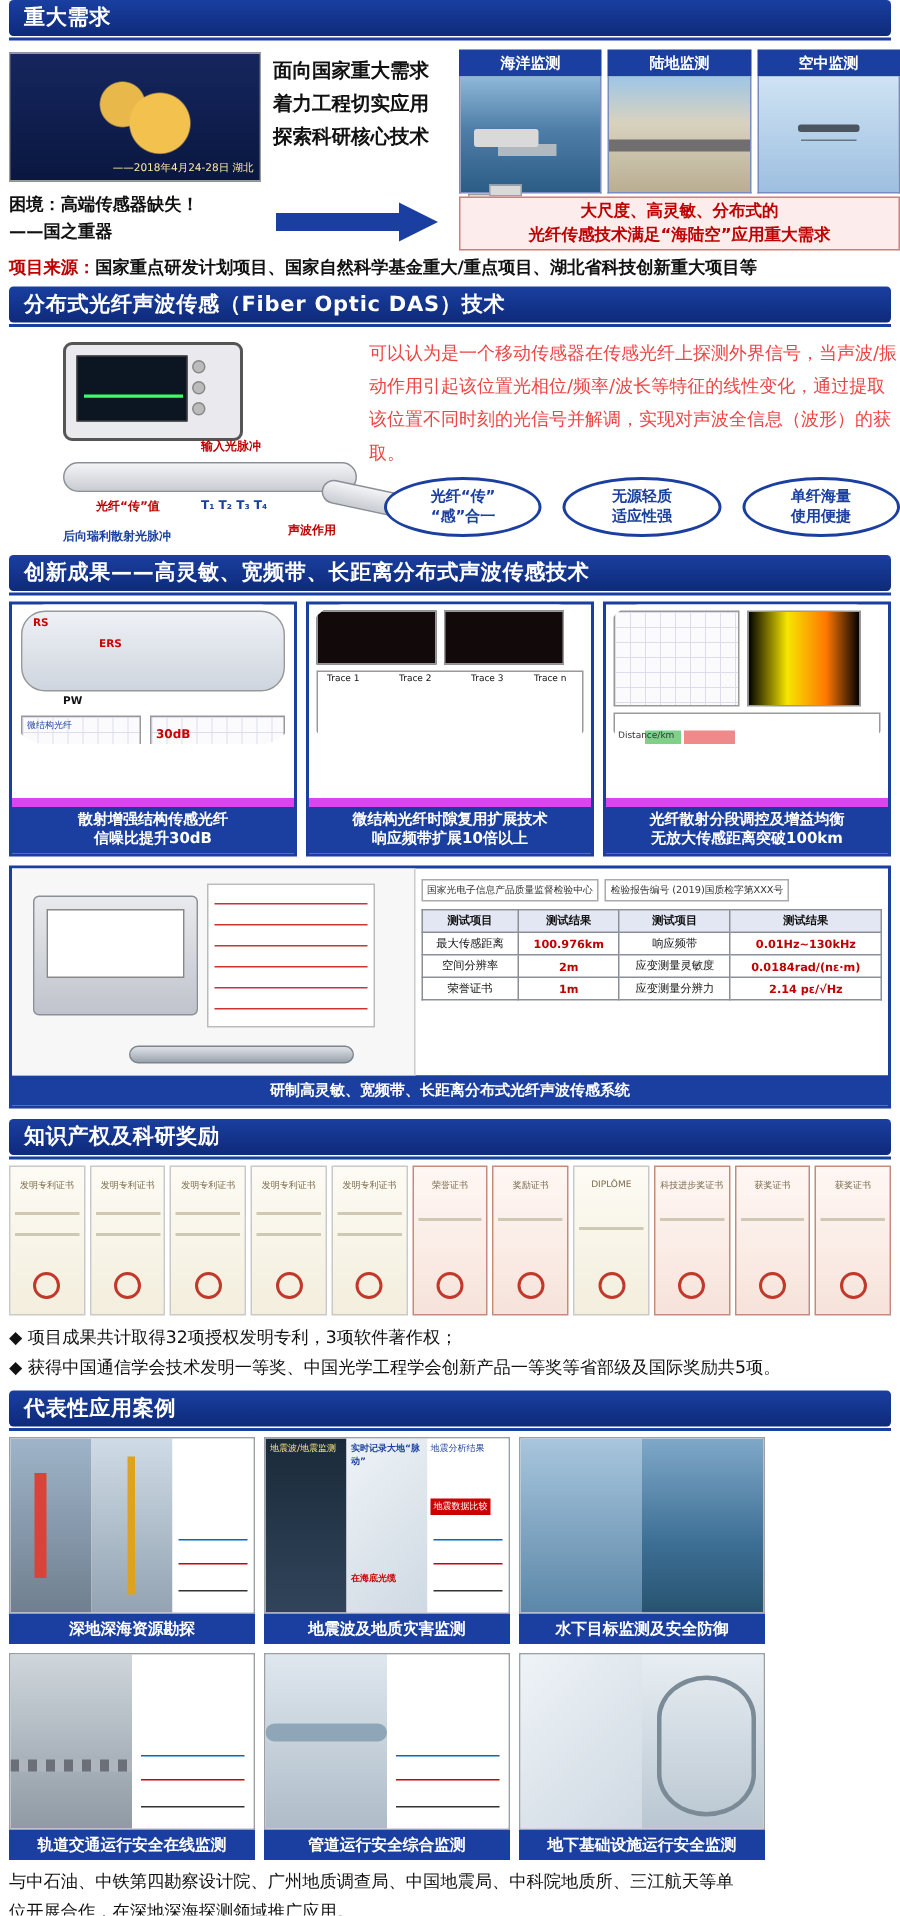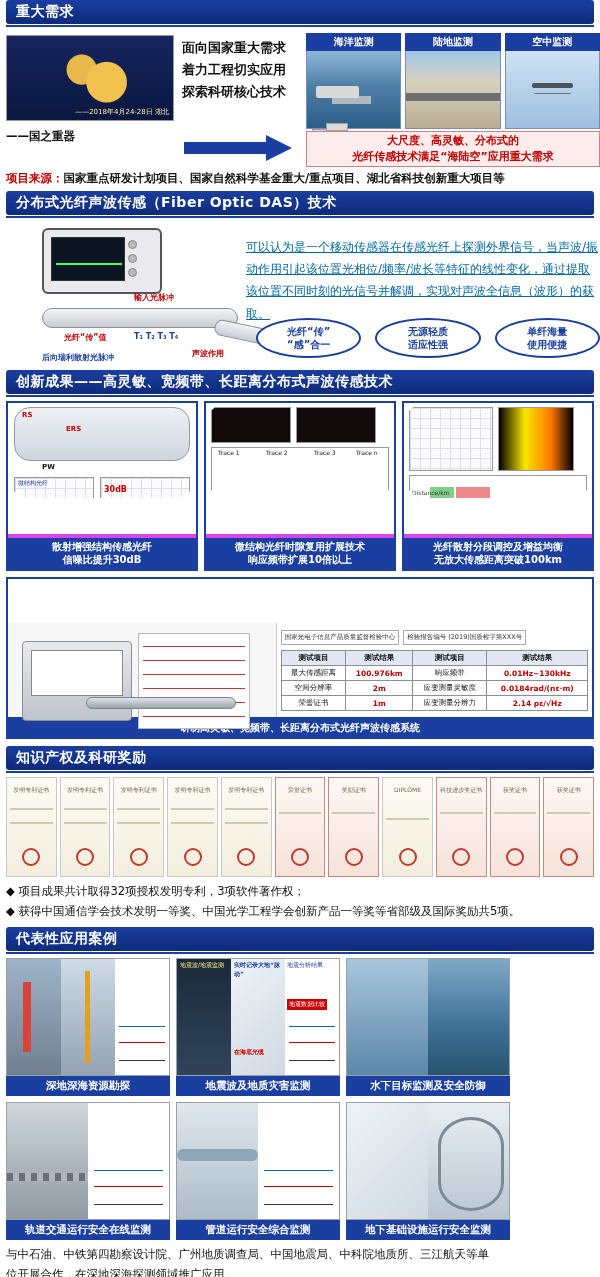--- a/index.html
+++ b/index.html
@@ -106,44 +106,44 @@
     background:linear-gradient(180deg,#f3f4f6,#c9ccd2); border:1px solid #8a8f98;
     border-radius:10px;
   }
   .fiber .tip {
     position:absolute; left:188px; top:28px; width:56px; height:16px;
     background:linear-gradient(180deg,#f3f4f6,#c9ccd2); border:1px solid #8a8f98;
     border-radius:8px; transform:rotate(12deg);
   }
   .fiber .lbl { position:absolute; font-size:8px; font-weight:bold; color:#c00000; }
   .fiber .lbl.blue { color:#1a3fa0; }
-  .s2-txt { position:absolute; left:240px; top:14px; width:354px; font-size:12px;
-    line-height:1.85; color:#0369a1;text-decoration:underline; }
+  .s2-txt { position:absolute; left:240px; top:2px; width:354px; font-size:12px;
+    line-height:1.85; color:#ef4444; }
   .bubbles { position:absolute; left:250px; top:96px; width:344px; height:40px; display:flex; gap:14px;justify-content:flex-end; }
   .bub {
     flex:1; border:2px solid #1a3fa0; border-radius:50%/50%;
     color:#1a3fa0; font-size:10px; font-weight:bold; text-align:center;
     display:flex; align-items:center; justify-content:center; line-height:1.3;
     padding:0 4px; background:#fff;
   }
 
   
   #sec3 { position:relative; margin:2px 6px 0 6px; height:345px; }
   .row1 { display:flex; gap:6px; height:170px; }
   .card { flex:1; display:flex; flex-direction:column; border:2px solid #1a3fa0; }
   .card .body { flex:1; position:relative; background:#fff; overflow:hidden;border-radius:22px; }
-  .card .capt { border-top:4px solid #d946ef;margin-top:36px; }
+  .card .capt { border-top:6px solid #d946ef;margin-top:36px; }
 
   .mini { position:absolute; border:1px solid #999; background:#fbfbfd; }
   .grid-bg { background-image:linear-gradient(#dde 1px,transparent 1px),linear-gradient(90deg,#dde 1px,transparent 1px);
     background-size:10px 10px; }
   .noise { background:repeating-linear-gradient(90deg,#1a3fa0 0 1px,transparent 1px 3px); }
 
   .row2 { margin-top:6px; height:162px; border:2px solid #1a3fa0; display:flex; flex-direction:column; }
-  .row2 .inner { flex:1; display:flex;margin-top:44px; }
+  .row2 .inner { flex:1; display:flex; }
   .inst { width:46%; position:relative; background:#f7f7f7; border-right:1px solid #ccc; }
   .inst .box { position:absolute; left:14px; top:18px; width:110px; height:80px;
     background:linear-gradient(180deg,#e9eaee,#bfc3cb); border:1px solid #8a8f98; border-radius:4px; }
   .inst .box .scr { position:absolute; left:8px; top:8px; right:8px; bottom:24px; background:#fff; border:1px solid #888; }
   .inst .trace { position:absolute; left:130px; top:10px; width:112px; height:96px;
     background:#fff; border:1px solid #bbb; }
   .inst .trace i { position:absolute; left:4px; right:4px; height:1px; background:#c33; }
   .inst .probe { position:absolute; left:78px; bottom:8px; width:150px; height:12px;
     background:linear-gradient(180deg,#dfe3e8,#9aa3ad); border-radius:6px; border:1px solid #7c848d; }
   .tbl { flex:1; padding:3px 4px; display:flex; flex-direction:column; }
@@ -227,20 +227,21 @@
         <div class="hd">陆地监测</div>
         <div class="ph land"></div>
       </div>
       <div class="s1-card">
         <div class="hd">空中监测</div>
         <div class="ph air"></div>
       </div>
     </div>
 
     <div class="s1-cap">
+      <div>困境：高端传感器缺失！</div>
       <div>——国之重器</div>
     </div>
 
     <div class="s1-arrow">
       <div class="body"></div>
         <div class="head"></div>
     </div>
 
     <div class="s1-steps">
         <i></i>

